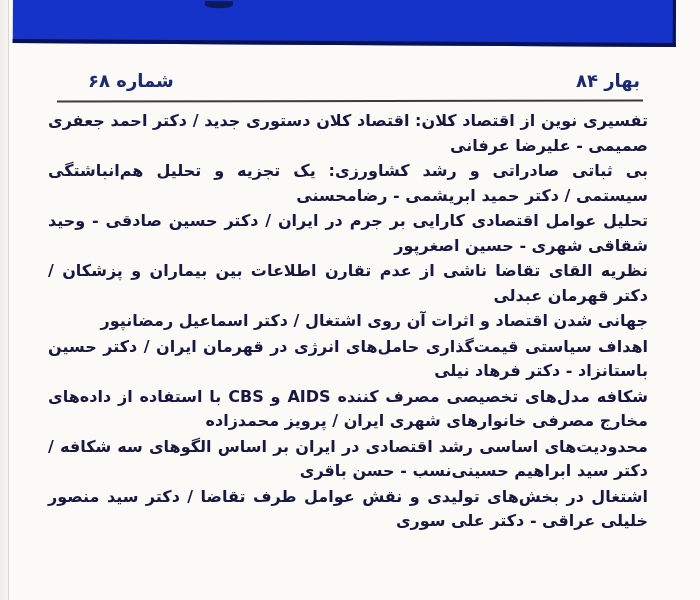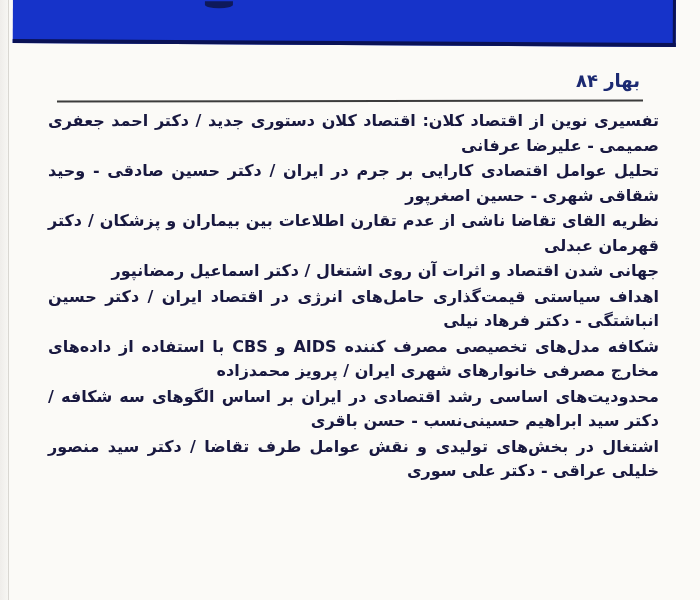--- a/index.html
+++ b/index.html
@@ -76,45 +76,47 @@
     right: 36px;
     left: 48px;
     direction: rtl;
     unicode-bidi: embed;
     color: #191940;
     font-size: 16px;
     font-weight: bold;
     line-height: 24.5px;
   }
   .toc-item {
-    margin: 0 5px 1px 0;
+    margin: 0 16px 1px 0;
     text-align: justify;
   }
 </style>
 </head>
 <body>
 
 <div class="page">
 
   <div class="scan-edge"></div>
 
   <div class="band" style="background: rgb(22, 51, 201); border-bottom-color: rgb(10, 18, 86); border-right-color: rgb(10, 18, 86);">
     <div class="band-glyph"></div>
   </div>
 
   <div class="issue-row" style="color: rgb(28, 42, 114);">
     <span class="season">بهار ۸۴</span>
+    <span class="issue">شماره ۶۸</span>
   </div>
 
   <div class="rule"></div>
 
   <div class="toc" id="toc" style="color: rgb(25, 25, 64);">
       <p class="toc-item">تفسیری نوین از اقتصاد کلان: اقتصاد کلان دستوری جدید / دکتر احمد جعفری صمیمی - علیرضا عرفانی</p>
+      <p class="toc-item">بی ثباتی صادراتی و رشد کشاورزی: یک تجزیه و تحلیل هم‌انباشتگی سیستمی / دکتر حمید ابریشمی - رضامحسنی</p>
       <p class="toc-item">تحلیل عوامل اقتصادی کارایی بر جرم در ایران / دکتر حسین صادقی - وحید شقاقی شهری - حسین اصغرپور</p>
       <p class="toc-item">نظریه القای تقاضا ناشی از عدم تقارن اطلاعات بین بیماران و پزشکان / دکتر قهرمان عبدلی</p>
       <p class="toc-item">جهانی شدن اقتصاد و اثرات آن روی اشتغال / دکتر اسماعیل رمضانپور</p>
-      <p class="toc-item">اهداف سیاستی قیمت‌گذاری حامل‌های انرژی در اقتصاد ایران / دکتر حسین انباشتگی - دکتر فرهاد نیلی</p>
+      <p class="toc-item">اهداف سیاستی قیمت‌گذاری حامل‌های انرژی در قهرمان ایران / دکتر حسین باستانزاد - دکتر فرهاد نیلی</p>
       <p class="toc-item">شکافه مدل‌های تخصیصی مصرف کننده AIDS و CBS با استفاده از داده‌های مخارج مصرفی خانوارهای شهری ایران / پرویز محمدزاده</p>
       <p class="toc-item">محدودیت‌های اساسی رشد اقتصادی در ایران بر اساس الگوهای سه شکافه / دکتر سید ابراهیم حسینی‌نسب - حسن باقری</p>
       <p class="toc-item">اشتغال در بخش‌های تولیدی و نقش عوامل طرف تقاضا / دکتر سید منصور خلیلی عراقی - دکتر علی سوری</p>
     </div>
 
 </div>
 
 </body></html>

